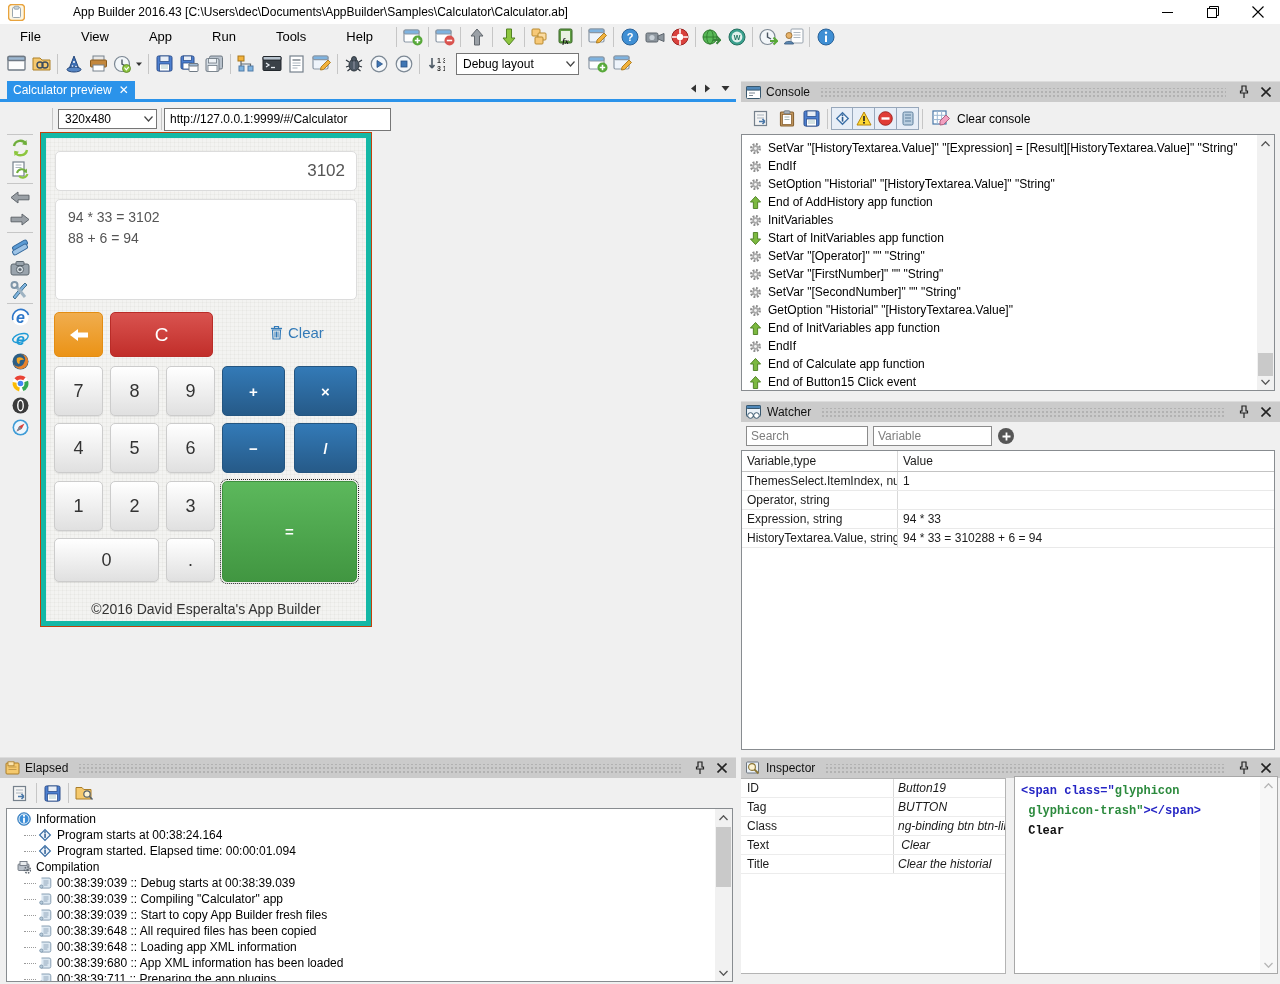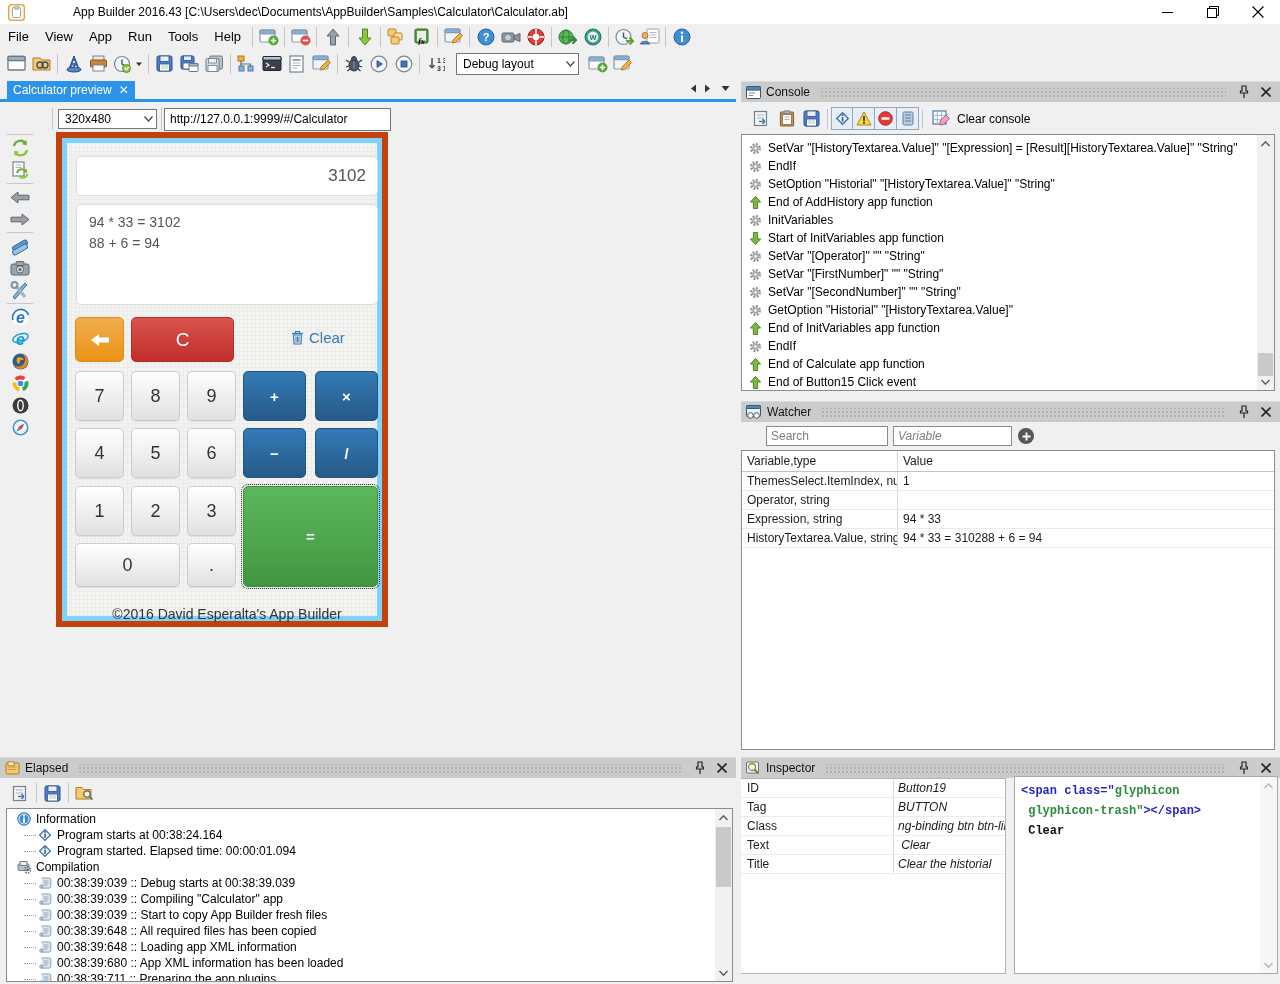--- a/index.html
+++ b/index.html
@@ -9,21 +9,21 @@
 
   
   .titlebar { position:absolute; left:0; top:0; width:1280px; height:24px; background:#ffffff; display:flex; align-items:center;gap:40px; }
   .titlebar .appicon { width:17px; height:17px; margin:0 8px 0 8px; }
   .titlebar .title { font-size:12px; color:#000; }
   .wincaps { position:absolute; right:0; top:0; height:24px; display:flex; }
   .wincap { width:45px; height:24px; display:flex; align-items:center; justify-content:center; color:#000; }
 
   
   .menurow { position:absolute; left:0; top:24px; width:1280px; height:25px; background:#f0f0f0; display:flex; align-items:center; }
-  .menuitem { padding:4px 8px; font-size:13px; color:#000; }
+  .menuitem { padding:4px 20px; font-size:13px; color:#000; }
   .tb-sep { width:1px; height:20px; background:#c6c6c6; margin:0 3px; }
   .tbtn { width:25px; height:23px; display:flex; align-items:center; justify-content:center; }
   .tbtn svg { display:block; }
   .toolbar2 { position:absolute; left:0; top:49px; width:1280px; height:29px; background:#f0f0f0; display:flex; align-items:center; padding-left:4px; }
   .combo { height:22px; background:#fff; border:1px solid #767676; display:flex; align-items:center; font-size:12px; color:#000; position:relative; }
   .combo .cval { padding:0 6px; flex:1; }
   .combo .chev { width:16px; display:flex; align-items:center; justify-content:center; color:#444; }
 
   
   .tabbar { position:absolute; left:0; top:78px; width:736px; height:24px; background:#f0f0f0; }
@@ -36,21 +36,21 @@
   
   .content-left { position:absolute; left:0; top:102px; width:736px; height:650px; background:#f0f0f0; }
   .browserbar { position:absolute; left:15px; top:4px; height:26px; display:flex; align-items:center; }
   .bb-sep { width:1px; height:22px; background:#c6c6c6; margin:0 2px; }
   .sizecombo { width:99px; height:20px; margin-left:3px; }
   .urlbox { width:227px; height:23px; background:#fff; border:1px solid #767676; font-size:12px; color:#000; padding:0 5px; line-height:21px; white-space:nowrap; overflow:hidden; }
   .vtools { position:absolute; left:0; top:30px; width:40px; display:flex; flex-direction:column; align-items:center; }
   .vtb { width:26px; height:22px; display:flex; align-items:center; justify-content:center; }
   .v-sep { width:26px; height:1px; background:#c6c6c6; margin:2px 0; }
 
-  .preview { position:absolute; left:56px; top:30px; width:332px; height:495px; background:#7dd3fc; border:6px solid #c2410c; padding:5px; }
+  .preview { position:absolute; left:40px; top:30px; width:332px; height:495px; background:#14b8a6; border:1px solid #c2410c; padding:5px; }
   .screen { width:100%; height:100%; background-color:#f3f3f1;
             background-image:linear-gradient(rgba(120,120,110,0.05) 1px, transparent 1px),
                              linear-gradient(90deg, rgba(120,120,110,0.05) 1px, transparent 1px);
             background-size:4px 4px; position:relative; }
   .calc-display { position:absolute; left:9px; top:13px; width:302px; height:40px; background:#fff; border:1px solid #dcdcdc; border-radius:5px; font-size:17px; color:#555; text-align:right; line-height:38px; padding-right:11px; }
   .calc-history { position:absolute; left:9px; top:61px; width:302px; height:101px; background:#fff; border:1px solid #dcdcdc; border-radius:5px; padding:7px 12px; font-size:14px; line-height:21px; color:#555; white-space:pre-line; }
   .btn { position:absolute; border-radius:5px; border:1px solid; display:flex; align-items:center; justify-content:center; font-size:18px; color:#333; }
   .btn-default { background:linear-gradient(#ffffff,#e0e0e0); border-color:#ccc; box-shadow:0 1px 1px rgba(0,0,0,0.07); }
   .btn-warning { background:linear-gradient(#f0ad4e,#eb9316); border-color:#e38d13; color:#fff; }
   .btn-danger  { background:linear-gradient(#d9534f,#c12e2a); border-color:#b92c28; color:#fff; }
@@ -883,22 +883,22 @@
           </svg>
         </span>
       <span class="x-ico">
           <svg width="10" height="10" viewBox="0 0 10 10">
             <path d="M0.5 0.5 L9.5 9.5 M9.5 0.5 L0.5 9.5" stroke="#222" stroke-width="1.6"></path>
           </svg>
         </span>
     </div>
 
     <div class="watcher-toolbar">
-      <input class="winput" style="width: 122px; margin-left: 20px;" placeholder="Search">
-      <input class="winput" style="width: 119px; margin-left: 5px; font-style: italic;" placeholder="Variable">
+      <input class="winput" style="width: 122px;" placeholder="Search">
+      <input class="winput" style="width: 119px; margin-left: 5px;" placeholder="Variable">
       <div class="plusbtn">
           <svg width="9" height="9" viewBox="0 0 9 9">
             <path d="M4.5 0.5 V8.5 M0.5 4.5 H8.5" stroke="#fff" stroke-width="1.8"></path>
           </svg>
         </div>
     </div>
 
     <div class="watcher-table">
       <div class="wt-hrow">
         <div class="wt-c1">Variable,type</div>

